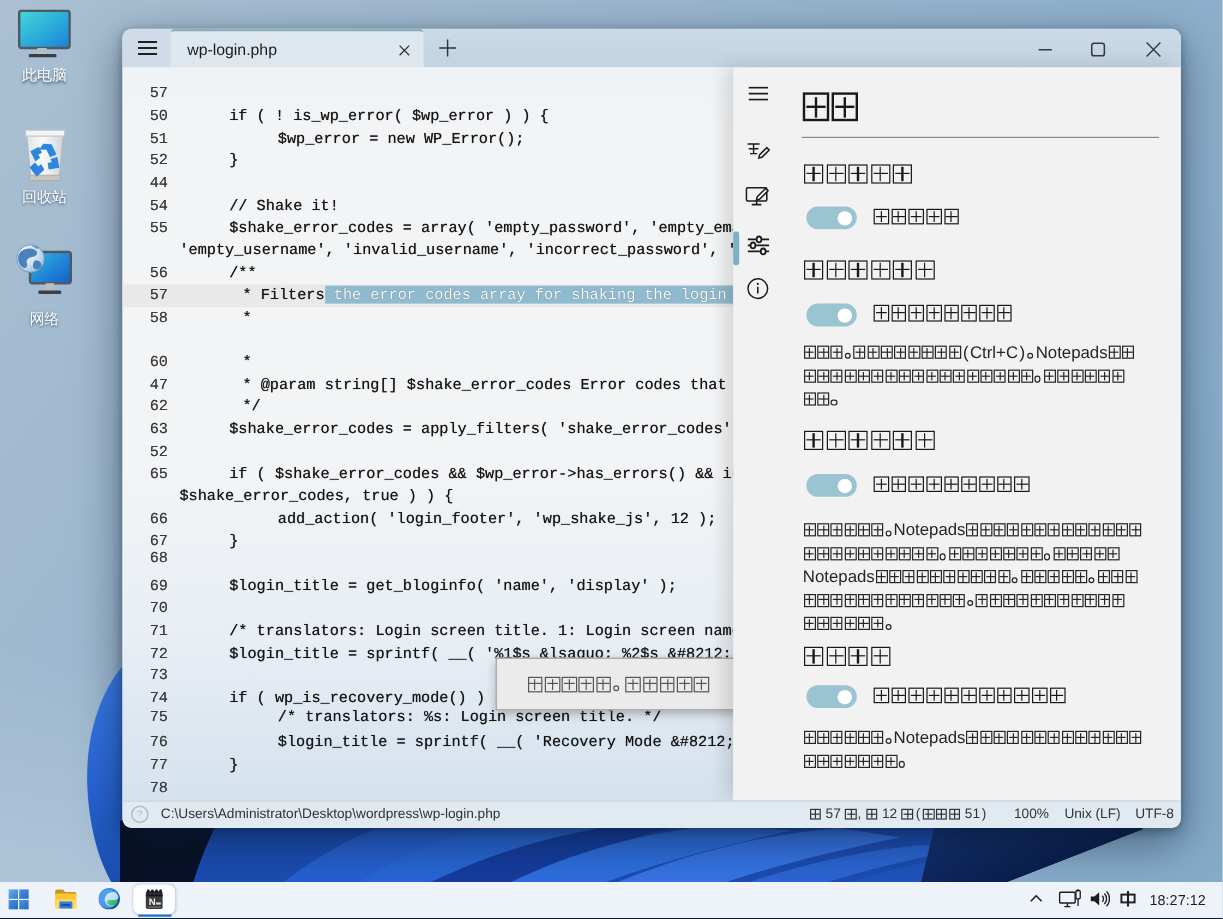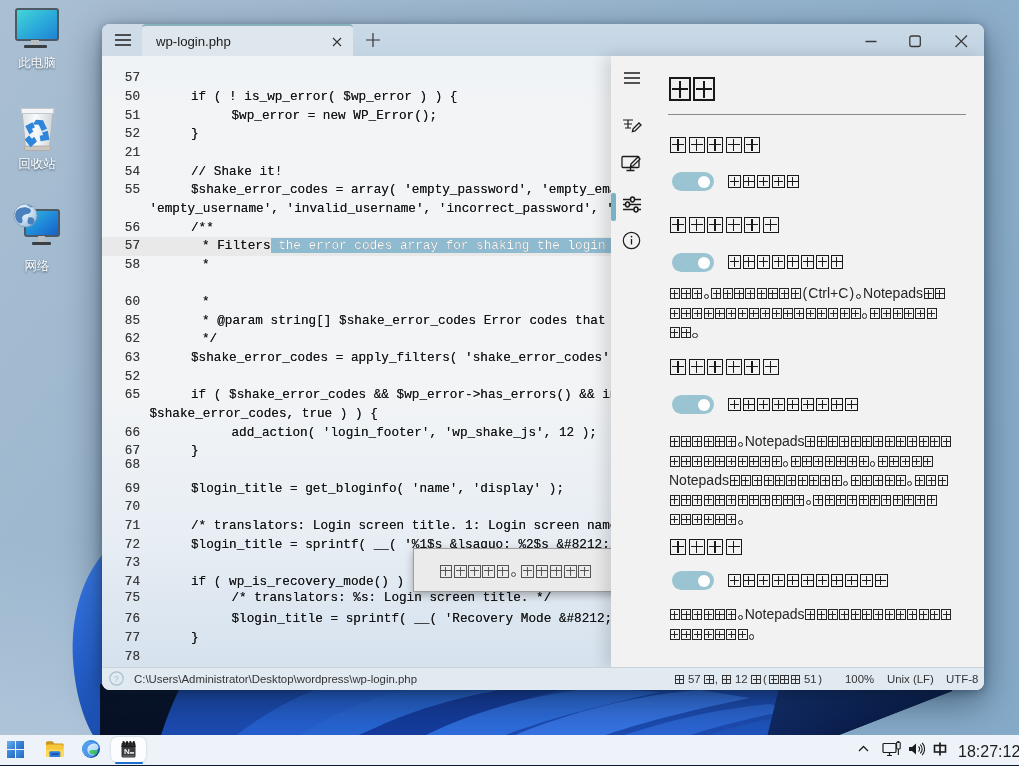--- a/index.html
+++ b/index.html
@@ -53,21 +53,21 @@
 
 #status { position:absolute; left:0; top:643px; width:100%; height:23px; background:#e1e9f1; border-top:1px solid #c9d1d9; }
 .stt { position:absolute; top:5px; font-size:11.4px; color:#333; white-space:pre; }
 .stic { position:absolute; top:3px; }
 
 #taskbar { position:absolute; left:0; top:735px; width:100%; height:29.5px; background:#eef3f9; }
 #btline { position:absolute; left:0; top:764.5px; width:100%; height:1.5px; background:#0d1a2e; }
 .tic { position:absolute; }
 .napbox { position:absolute; left:111px; top:737px; width:35px; height:25px; border-radius:6px; background:#fbfdfe; box-shadow:0 0 2px rgba(120,140,160,0.5); }
 .napline { position:absolute; left:114.5px; top:762.2px; width:28px; height:2.3px; border-radius:1px; background:#1f6fd1; }
-.clock { position:absolute; left:958px; top:742.5px; font-size:16px; color:#1d1d1d; }
+.clock { position:absolute; left:958px; top:742.5px; font-size:12px; color:#1d1d1d; }
 </style></head>
 <body>
 <div id="screen">
 <div id="wall">
 <svg width="1019" height="766" viewBox="0 0 1019 766">
 <defs>
 <linearGradient id="sky" x1="0" y1="0" x2="1" y2="0.55">
  <stop offset="0" stop-color="#aabfd2"></stop>
             <stop offset="0.5" stop-color="#97b4cd"></stop>
             <stop offset="1" stop-color="#86abc9"></stop>
@@ -189,29 +189,29 @@
         </svg>
     <svg class="capbtn" style="left:845px" width="28" height="32" viewBox="0 0 28 32">
           <path d="M8.5,11.5 L20,23 M20,11.5 L8.5,23" stroke="#3a3a3a" stroke-width="1.2" fill="none"></path>
         </svg>
   </div>
   <div id="editor">
 <div class="r" style="top:13.35px"><span class="n">57</span></div>
 <div class="r" style="top:32.00px"><span class="n">50</span><span class="c" style="left:89.0px">if ( ! is_wp_error( $wp_error ) ) {</span></div>
 <div class="r" style="top:50.65px"><span class="n">51</span><span class="c" style="left:129.5px">$wp_error = new WP_Error();</span></div>
 <div class="r" style="top:69.30px"><span class="n">52</span><span class="c" style="left:89.0px">}</span></div>
-<div class="r" style="top:87.95px"><span class="n">21</span></div>
+<div class="r" style="top:87.95px"><span class="n">44</span></div>
 <div class="r" style="top:106.60px"><span class="n">54</span><span class="c" style="left:89.0px">// Shake it!</span></div>
 <div class="r" style="top:125.25px"><span class="n">55</span><span class="c" style="left:89.0px">$shake_error_codes = array( 'empty_password', 'empty_email', 'invalid_email' );</span></div>
 <div class="r" style="top:143.90px"><span class="c" style="left:47.5px">'empty_username', 'invalid_username', 'incorrect_password', 'retrieve_password' );</span></div>
 <div class="r" style="top:162.55px"><span class="n">56</span><span class="c" style="left:89.0px">/**</span></div>
 <div class="r" style="top:181.20px"><span class="hl"></span><span class="n">57</span><span class="c" style="left:100.0px">* Filters<span class="sel">&nbsp;the error codes array for shaking the login form.</span></span></div>
 <div class="r" style="top:199.85px"><span class="n">58</span><span class="c" style="left:100.0px">*</span></div>
 <div class="r" style="top:237.15px"><span class="n">60</span><span class="c" style="left:100.0px">*</span></div>
-<div class="r" style="top:255.80px"><span class="n">85</span><span class="c" style="left:100.0px">* @param string[] $shake_error_codes Error codes that shake the login.</span></div>
+<div class="r" style="top:255.80px"><span class="n">47</span><span class="c" style="left:100.0px">* @param string[] $shake_error_codes Error codes that shake the login.</span></div>
 <div class="r" style="top:274.45px"><span class="n">62</span><span class="c" style="left:100.0px">*/</span></div>
 <div class="r" style="top:293.10px"><span class="n">63</span><span class="c" style="left:89.0px">$shake_error_codes = apply_filters( 'shake_error_codes', $shake_error );</span></div>
 <div class="r" style="top:311.75px"><span class="n">52</span></div>
 <div class="r" style="top:330.40px"><span class="n">65</span><span class="c" style="left:89.0px">if ( $shake_error_codes &amp;&amp; $wp_error-&gt;has_errors() &amp;&amp; in_array( $wp_er</span></div>
 <div class="r" style="top:349.05px"><span class="c" style="left:47.5px">$shake_error_codes, true ) ) {</span></div>
 <div class="r" style="top:367.70px"><span class="n">66</span><span class="c" style="left:129.5px">add_action( 'login_footer', 'wp_shake_js', 12 );</span></div>
 <div class="r" style="top:386.35px"><span class="n">67</span><span class="c" style="left:89.0px">}</span></div>
 <div class="r" style="top:400px"><span class="n">68</span></div>
 <div class="r" style="top:423.65px"><span class="n">69</span><span class="c" style="left:89.0px">$login_title = get_bloginfo( 'name', 'display' );</span></div>
 <div class="r" style="top:442.30px"><span class="n">70</span></div>

